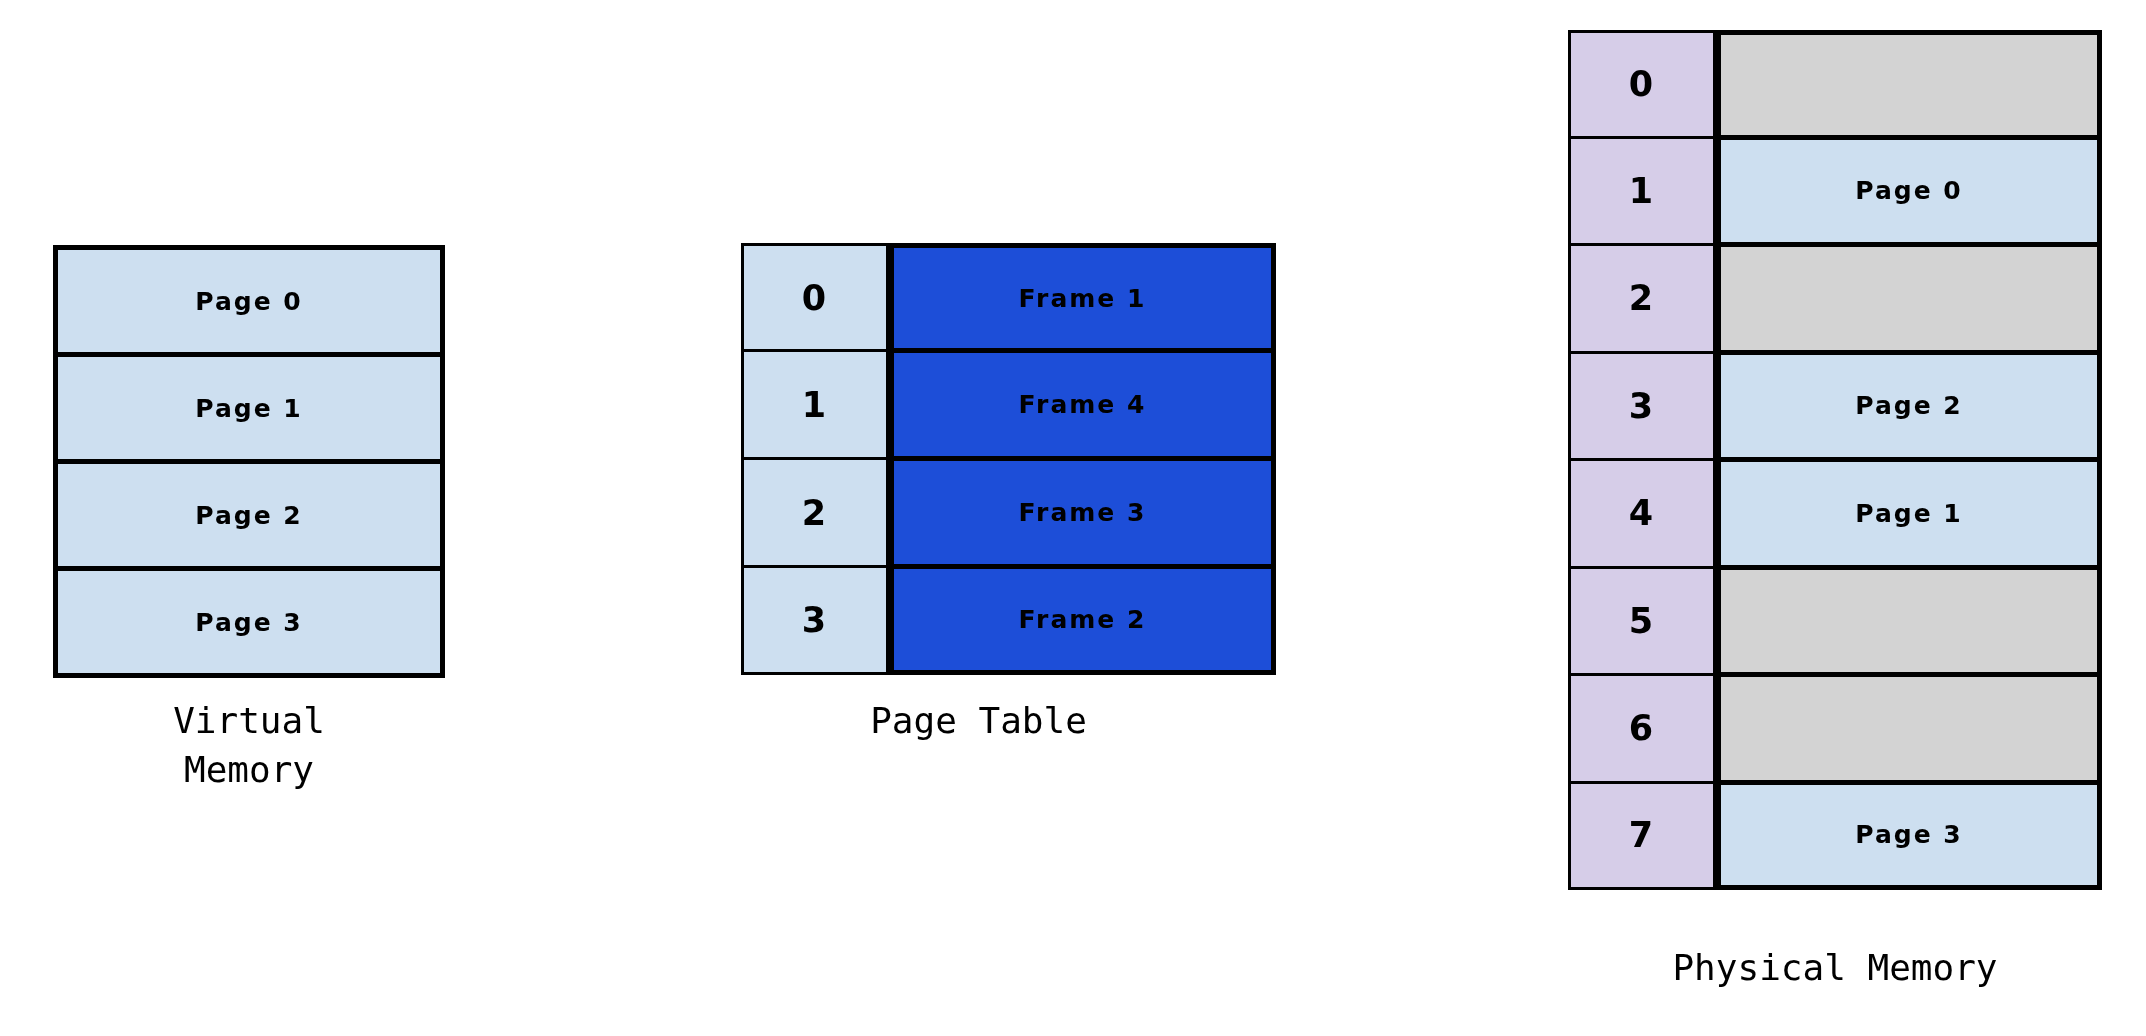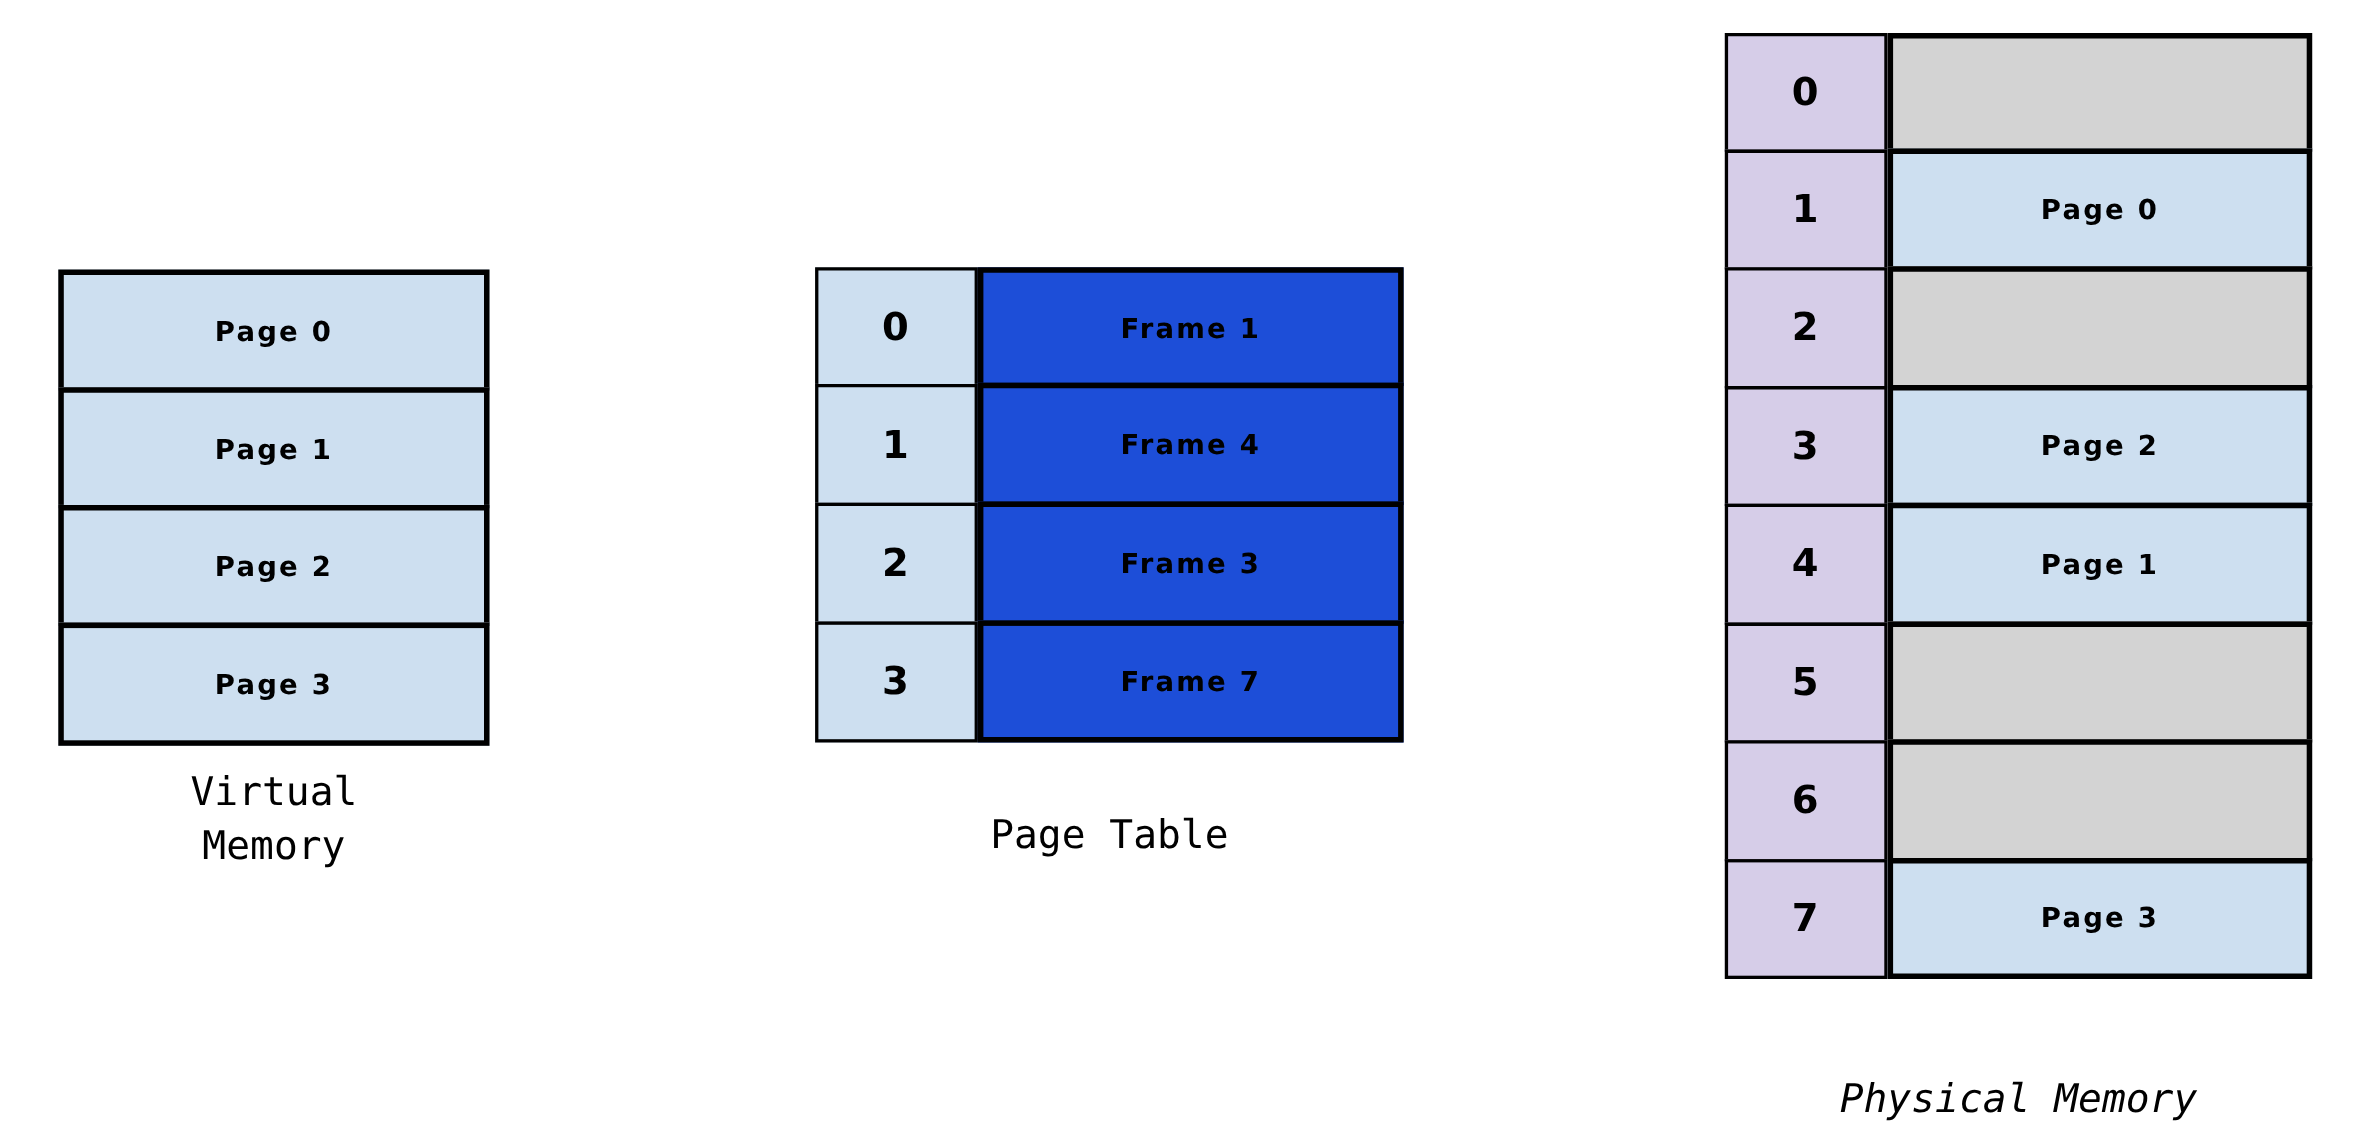--- a/index.html
+++ b/index.html
@@ -62,30 +62,28 @@
     text-align: center;
     line-height: 1.35;
     white-space: pre-line;
   }
   .caption-vm {
     left: 53px;
     top: 697px;
     width: 392px;
   }
   .caption-pt {
-    left: 741px;
+    left: 711px;
     top: 697px;
     width: 535px;
-    margin-top: 39px;
   }
   .caption-pm {
     left: 1568px;
-    top: 976px;
+    top: 944px;
     width: 534px;
-    font-style: italic;
   }
 
   
   .tbl {
     position: absolute;
     box-sizing: border-box;
     display: flex;
     flex-direction: column;
   }
   .tbl-row {
@@ -192,21 +190,21 @@
       </div>
       <div class="val-cell">
         <span class="cell-label">Frame 3</span>
       </div>
     </div>
     <div class="tbl-row">
       <div class="idx-cell">
         <span class="cell-label">3</span>
       </div>
       <div class="val-cell">
-        <span class="cell-label">Frame 7</span>
+        <span class="cell-label">Frame 2</span>
       </div>
     </div>
   </div>
   <div class="caption caption-pt">Page Table</div>
 
   <div class="tbl phys-mem">
     <div class="tbl-row">
       <div class="idx-cell">
         <span class="cell-label">0</span>
       </div>

